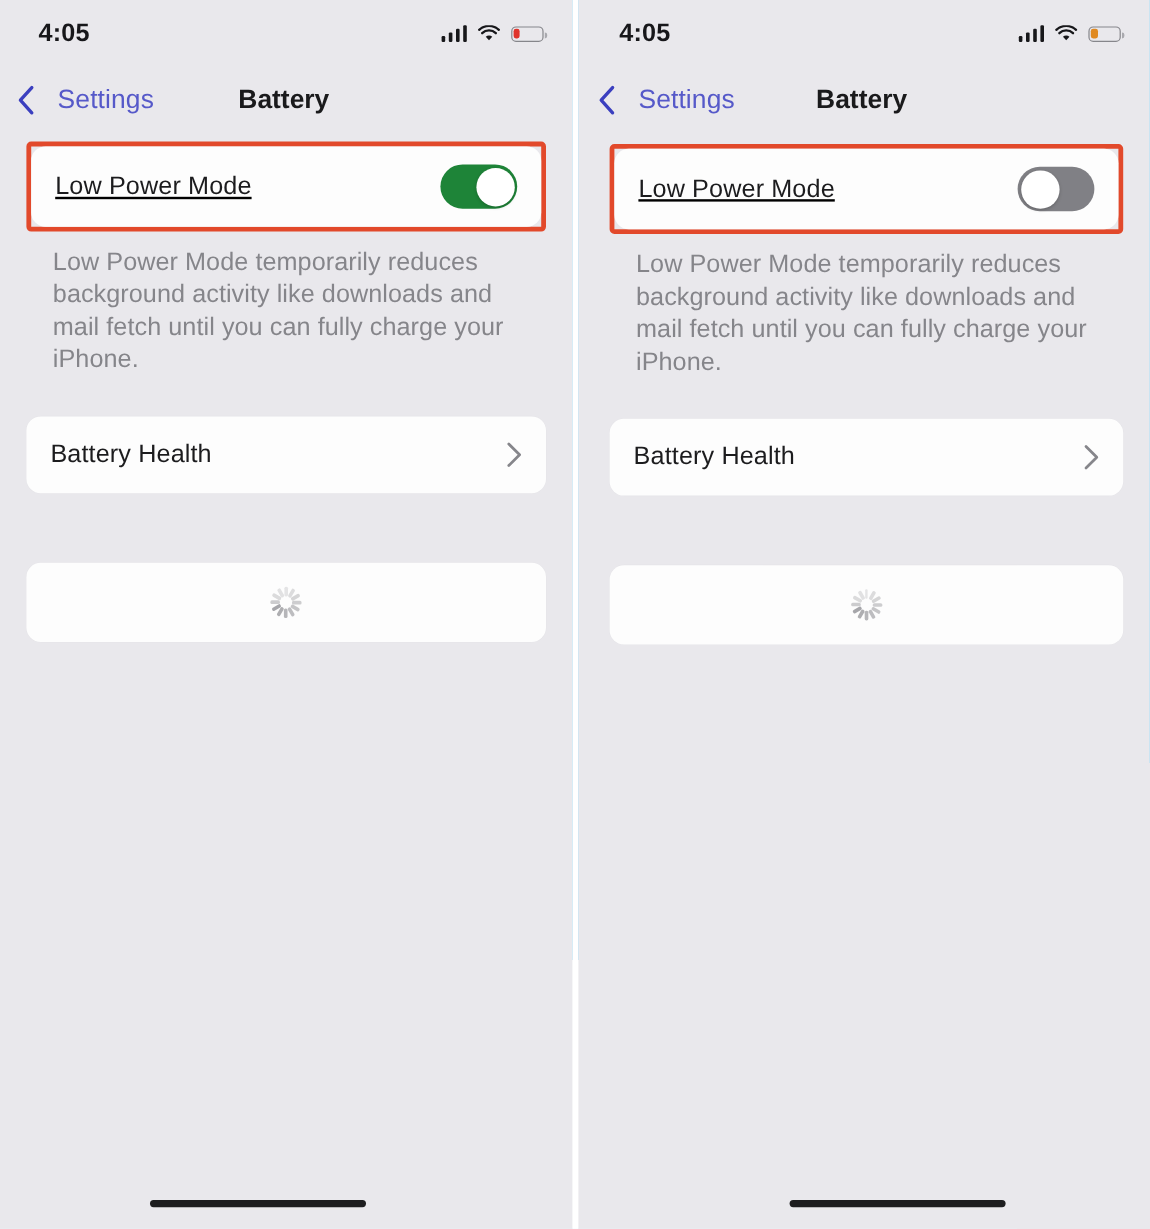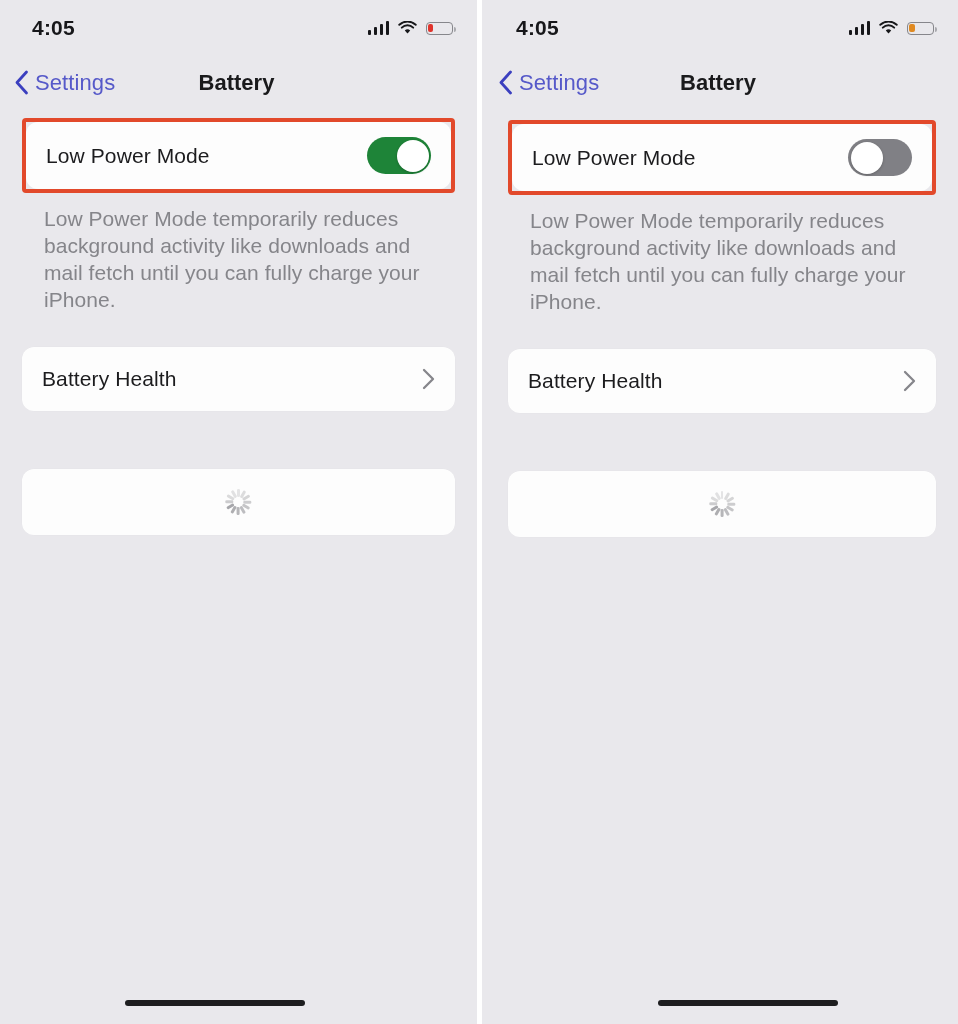--- a/index.html
+++ b/index.html
@@ -82,22 +82,22 @@
 
   
   .navbar{
     position:relative;
     height:54px;
     display:flex;
     align-items:center;
   }
   .back{
     display:flex;
-    align-items:flex-start;
-    gap:6px;
+    align-items:flex-end;
+    gap:19px;
     cursor:pointer;
   }
   .phone.left .back{margin-left:14px;}
   .phone.right .back{margin-left:16px;}
   .back svg{display:block;}
   .back-label{
     font-size:22px;
     color:#5659c9;
     letter-spacing:.1px;
   }
@@ -117,20 +117,21 @@
   .content{position:relative;}
   .phone.left .content{padding:0 22px;}
   .phone.right .content{padding:0 22px 0 26px;}
 
   .hl-wrap{
     position:relative;
     border:4px solid #e2492b;
     border-radius:4px;
     margin-top:8px;
     box-sizing:border-box;
+    text-decoration:underline;
   }
   .phone.right .hl-wrap{margin-top:10px;}
 
   .card{
     background:#fdfdfd;
     border-radius:12px;
   }
   .card.plain{box-shadow:0 0 0 .5px rgba(0,0,0,.015);}
 
   .row{

